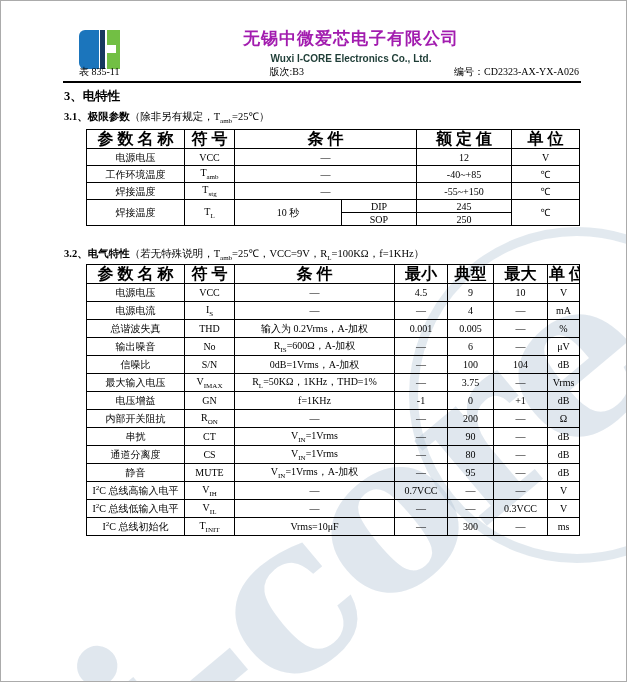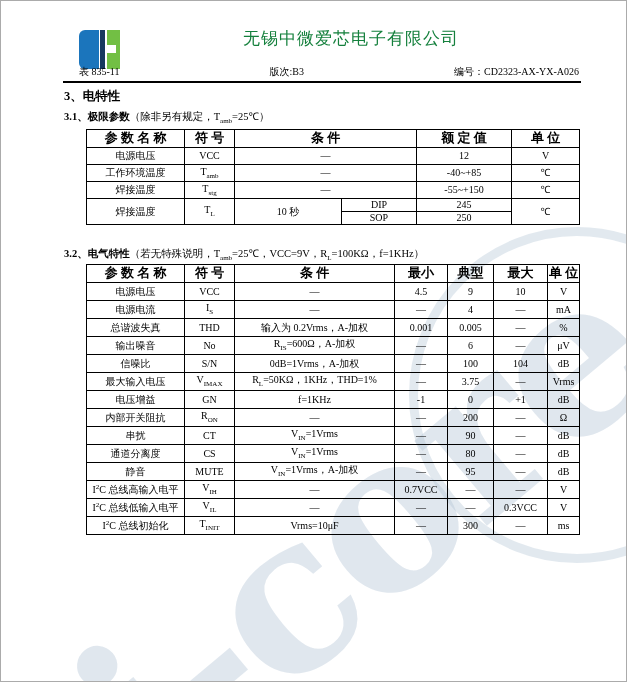--- a/index.html
+++ b/index.html
@@ -21,36 +21,36 @@
     border:9px solid rgba(178,196,212,0.38);border-radius:50%;pointer-events:none;
   }
   .content{position:relative;z-index:1;}
   
   .logo{position:absolute;left:78px;top:29px;width:41px;height:39px;}
   .logo-blue{position:absolute;left:0;top:0;width:20px;height:39px;background:#1b75bc;border-radius:6px 0 0 6px;}
   .logo-navy{position:absolute;left:21px;top:0;width:5px;height:39px;background:#17395f;}
   .logo-green{position:absolute;left:28px;top:0;width:13px;height:39px;background:#72bf44;}
   .logo-notch{position:absolute;left:28px;top:15px;width:9px;height:8px;background:#fff;}
   .titles{position:absolute;left:120px;right:45px;top:26px;text-align:center;}
-  .company-cn{font-size:17px;font-weight:normal;color:#15803d;letter-spacing:1px;}
+  .company-cn{font-size:17px;font-weight:bold;color:#a21caf;letter-spacing:1px;}
   .company-en{font-family:"Liberation Sans", sans-serif;font-size:10px;font-weight:bold;color:#1e3d36;margin-top:3px;}
   .info-row{position:absolute;left:78px;right:47px;top:64px;display:flex;justify-content:space-between;font-size:10px;}
   .rule{position:absolute;left:62px;top:80px;width:518px;border-top:2px solid #000;}
   
   .sec3{position:absolute;left:63px;top:87px;font-size:12.5px;font-weight:bold;text-align:right;}
   .subsec{position:absolute;left:63px;font-size:10.5px;}
   .subsec .t{font-weight:bold;}
   .s31{top:108px;text-align:center;}
   .s32{top:245px;}
   
   table{border-collapse:collapse;table-layout:fixed;position:absolute;left:85px;width:493px;background:transparent;}
   .t1{top:128px;}
   .t2{top:263px;}
   th,td{border:1px solid #000;text-align:center;vertical-align:middle;padding:0 1px;line-height:1.15;overflow:hidden;}
-  th{font-size:13px;font-weight:bold;height:17px;white-space:nowrap;}
+  th{font-size:16px;font-weight:bold;height:17px;white-space:nowrap;}
   td{font-size:10px;height:16px;}
   .t1 td.half{height:12px;}
   .t2 td{height:17px;}
   sub{font-size:7px;}
   sup{font-size:7px;}
 </style>
 </head>
 <body>
 
 <div class="page">
@@ -62,20 +62,21 @@
 
     <div class="logo">
       <div class="logo-blue"></div>
       <div class="logo-navy"></div>
       <div class="logo-green"></div>
       <div class="logo-notch"></div>
     </div>
 
     <div class="titles">
       <div class="company-cn">无锡中微爱芯电子有限公司</div>
+      <div class="company-en">Wuxi I-CORE Electronics Co., Ltd.</div>
     </div>
 
     <div class="info-row">
       <span>表 835-11</span>
       <span>版次:B3</span>
       <span>编号：CD2323-AX-YX-A026</span>
     </div>
 
     <div class="rule"></div>
 

